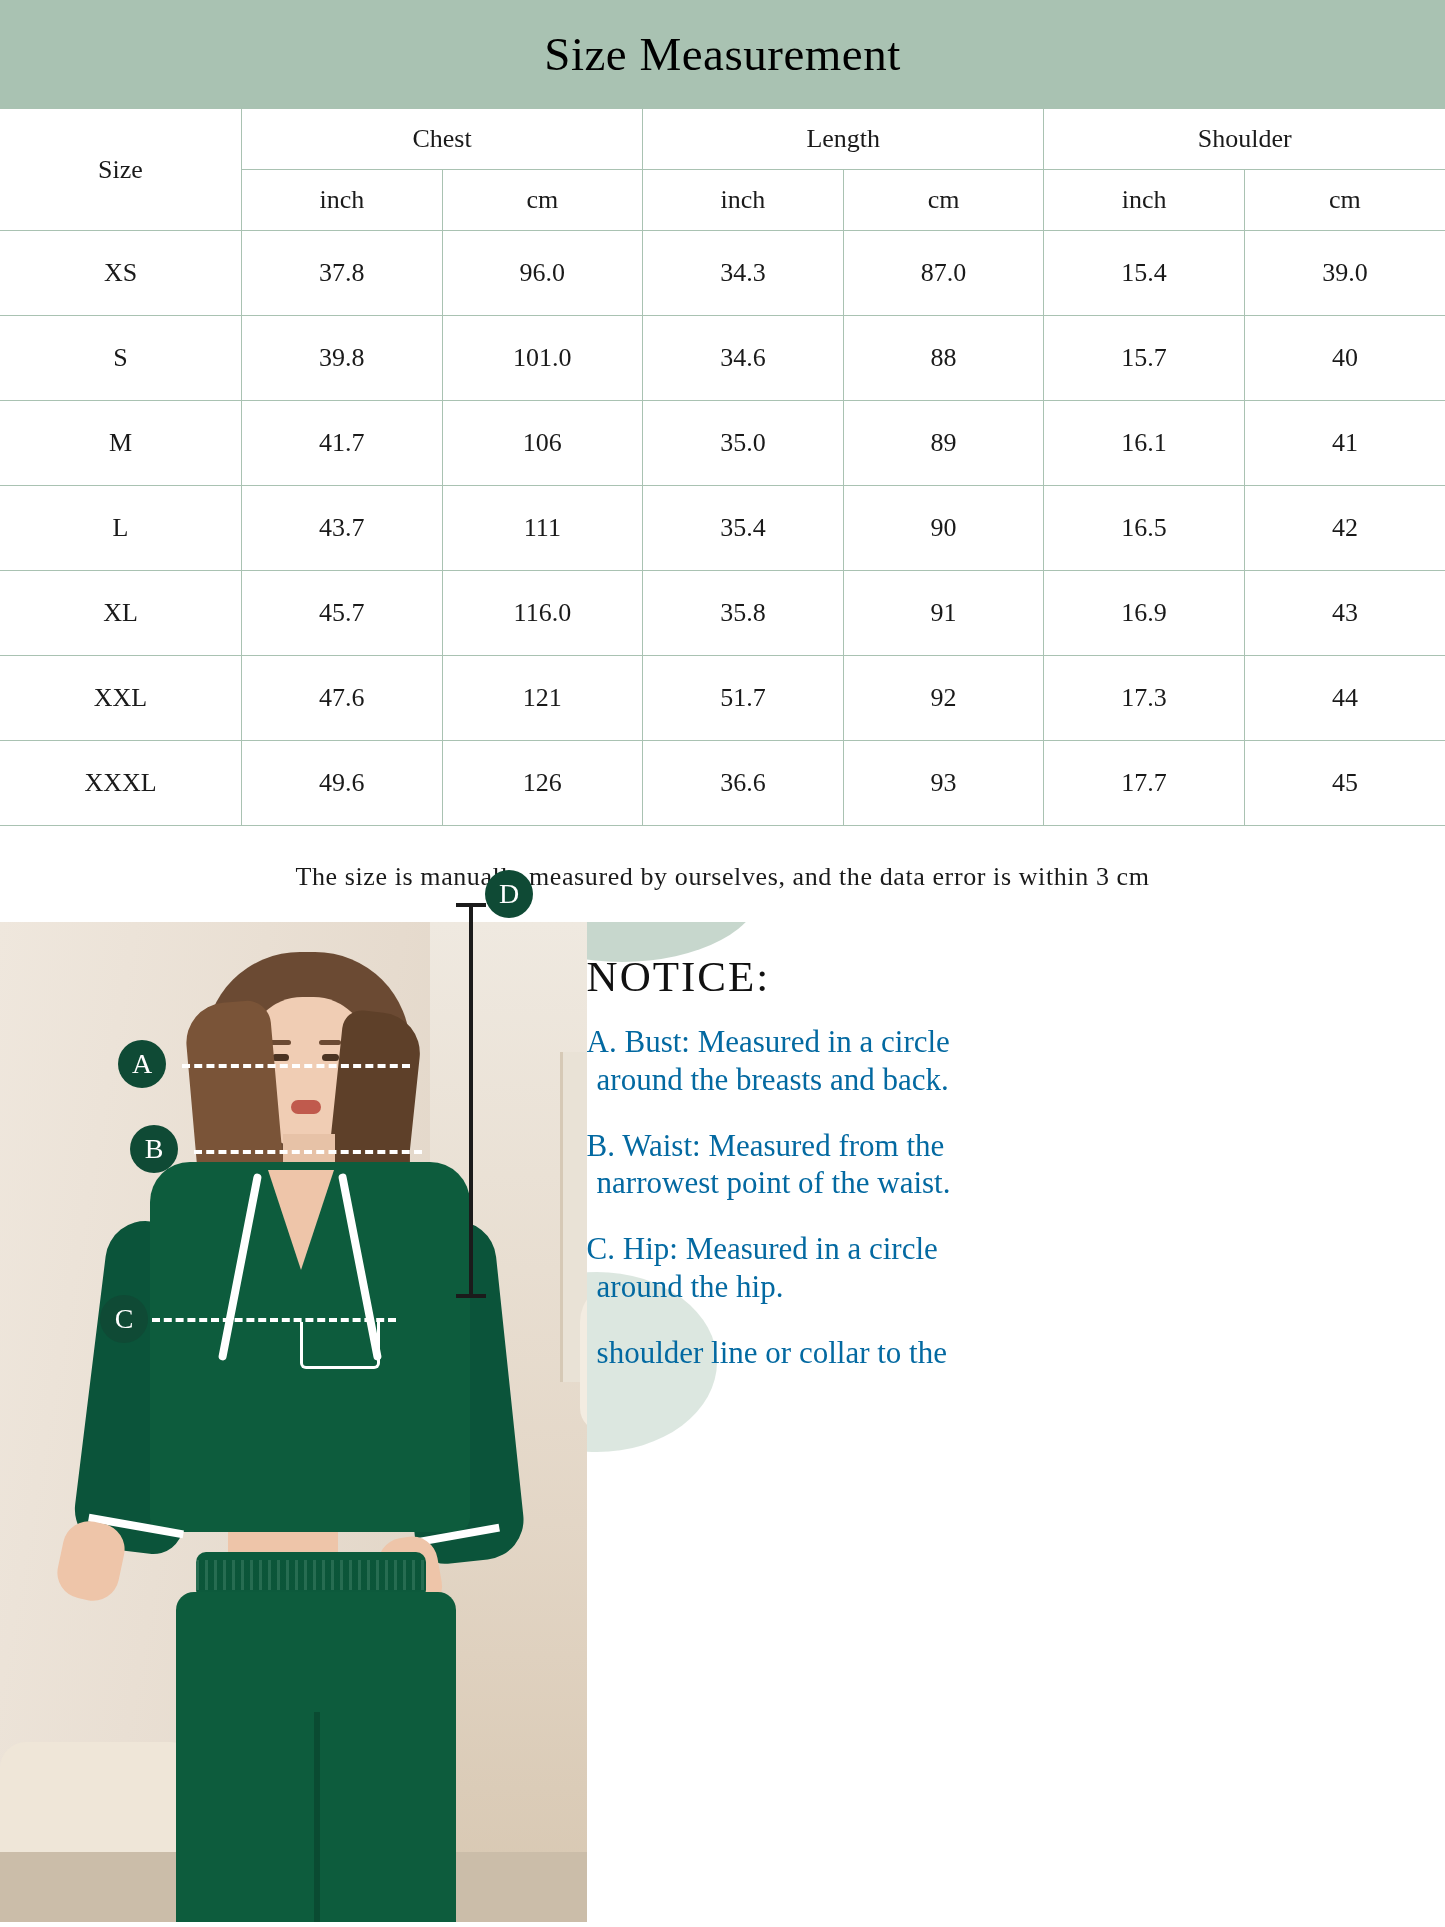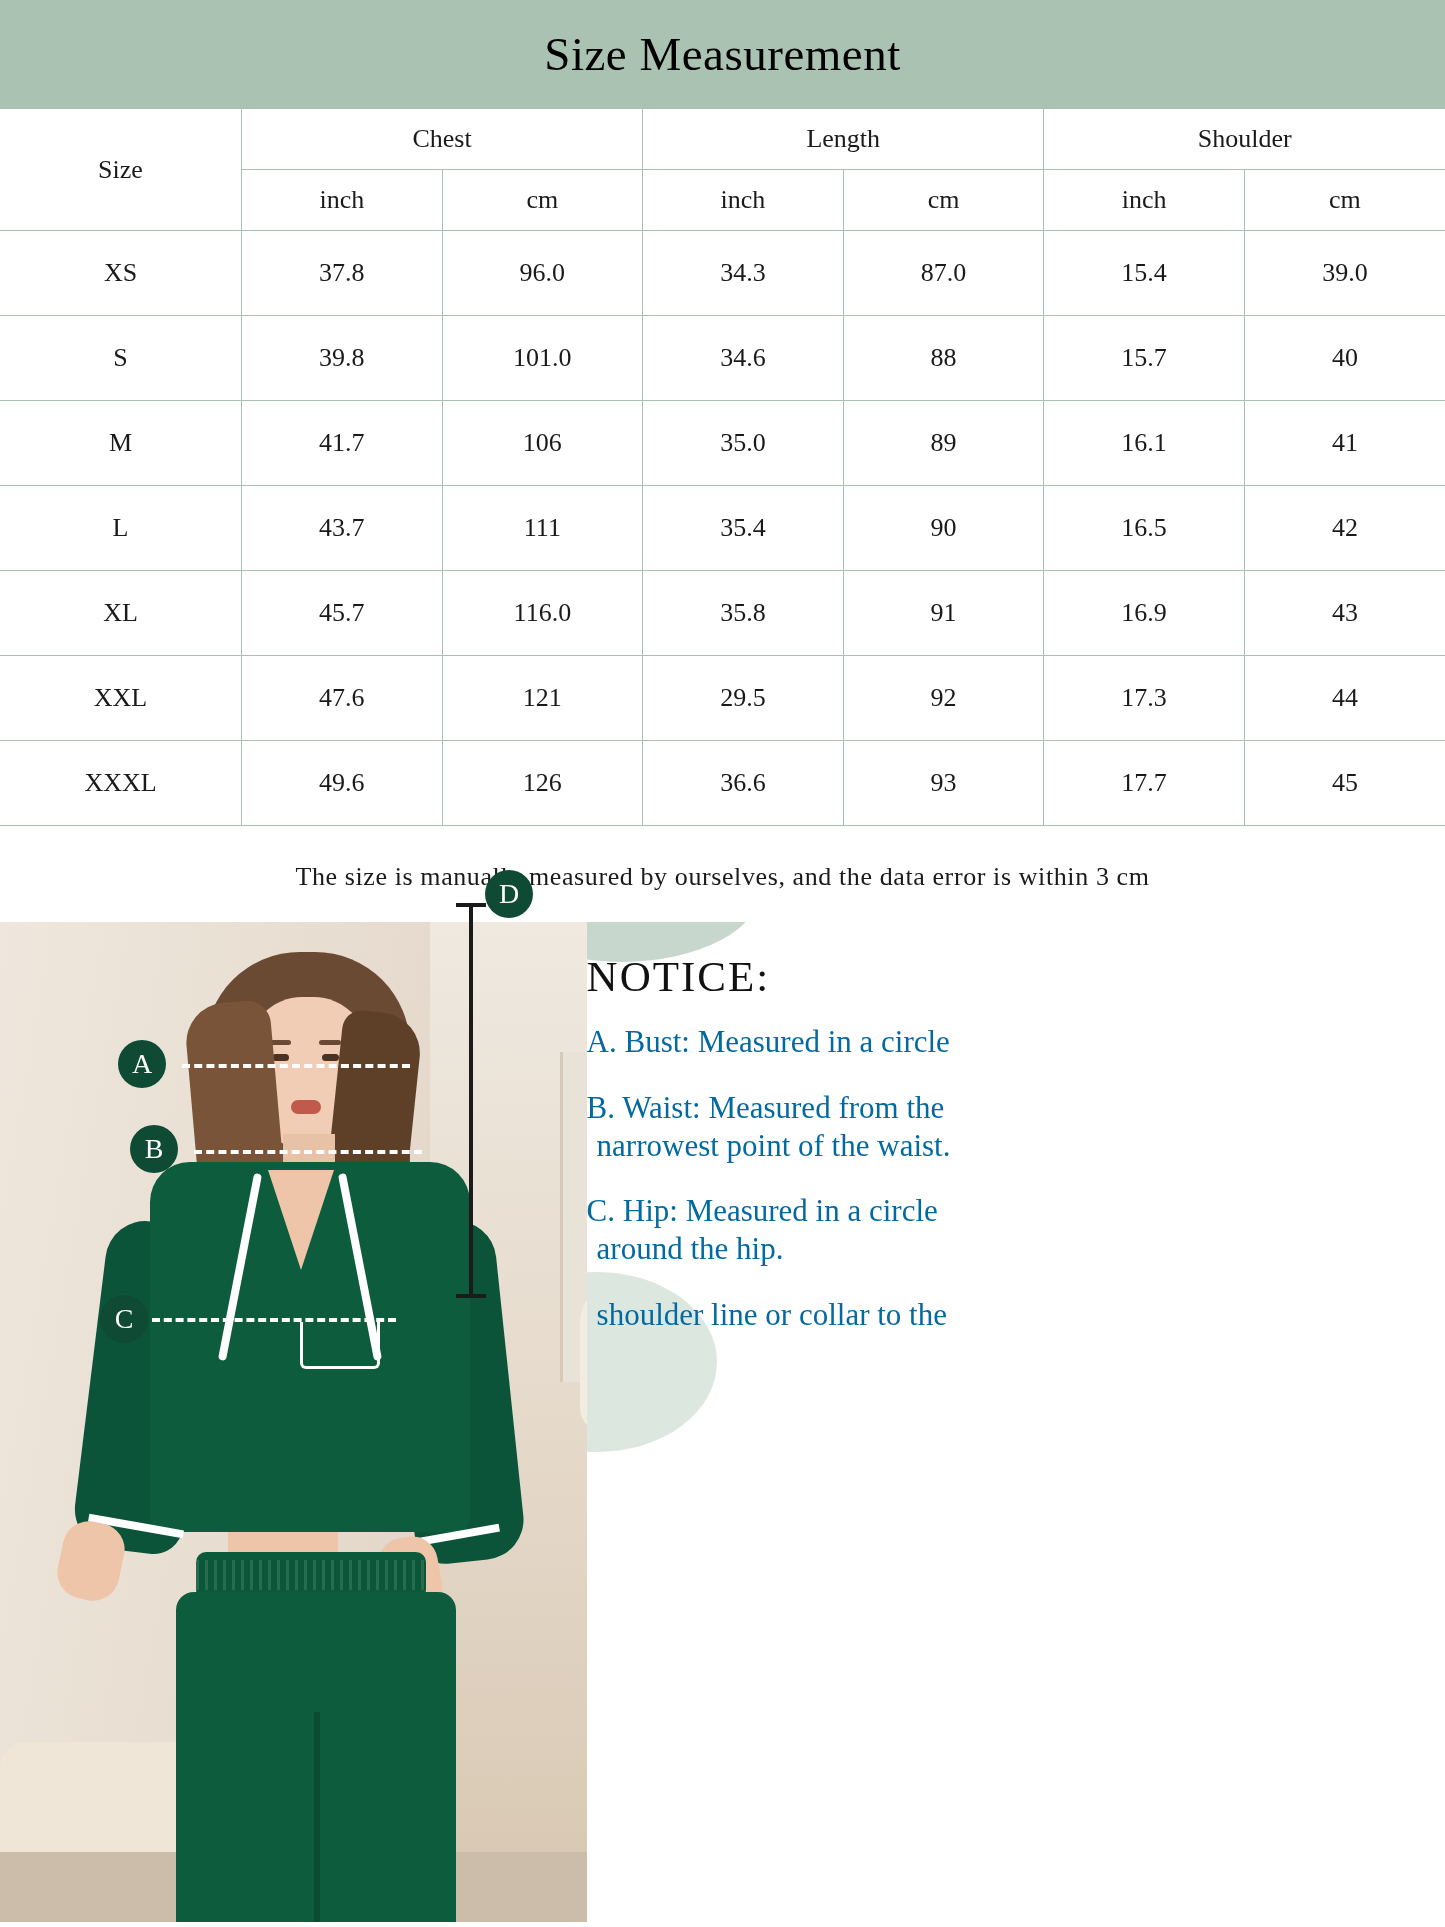--- a/index.html
+++ b/index.html
@@ -505,21 +505,21 @@
         <td>116.0</td>
         <td>35.8</td>
         <td>91</td>
         <td>16.9</td>
         <td class="table-right-edge">43</td>
       </tr>
       <tr>
         <td class="table-left-edge">XXL</td>
         <td>47.6</td>
         <td>121</td>
-        <td>29.5</td>
+        <td>51.7</td>
         <td>92</td>
         <td>17.3</td>
         <td class="table-right-edge">44</td>
       </tr>
       <tr>
         <td class="table-left-edge">XXXL</td>
         <td>49.6</td>
         <td>126</td>
         <td>36.6</td>
         <td>93</td>
@@ -579,20 +579,21 @@
   </div>
 
   <div class="notice">
     <div class="blob blob1"></div>
     <div class="blob blob2"></div>
     <div class="notice-inner">
       <div class="notice-title">NOTICE:</div>
 
       <div class="notice-item">
         <span>A. Bust: Measured in a circle</span>
+        <span class="cont">around the breasts and back.</span>
       </div>
 
       <div class="notice-item">
         <span>B. Waist: Measured from the</span>
         <span class="cont">narrowest point of the waist.</span>
       </div>
 
       <div class="notice-item">
         <span>C. Hip: Measured in a circle</span>
         <span class="cont">around the hip.</span>

